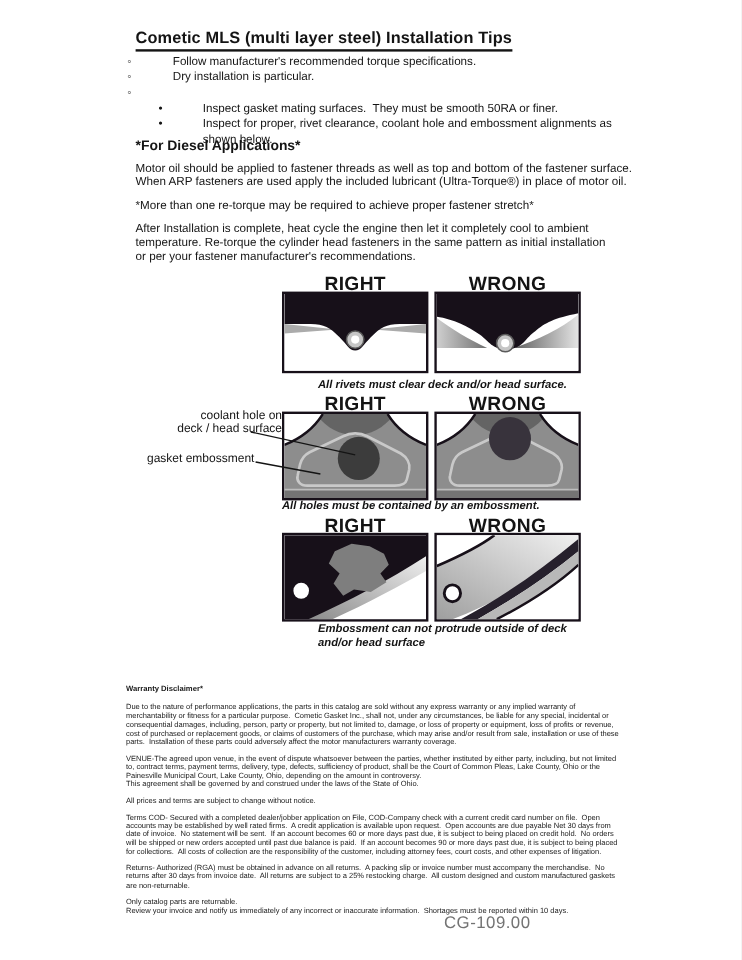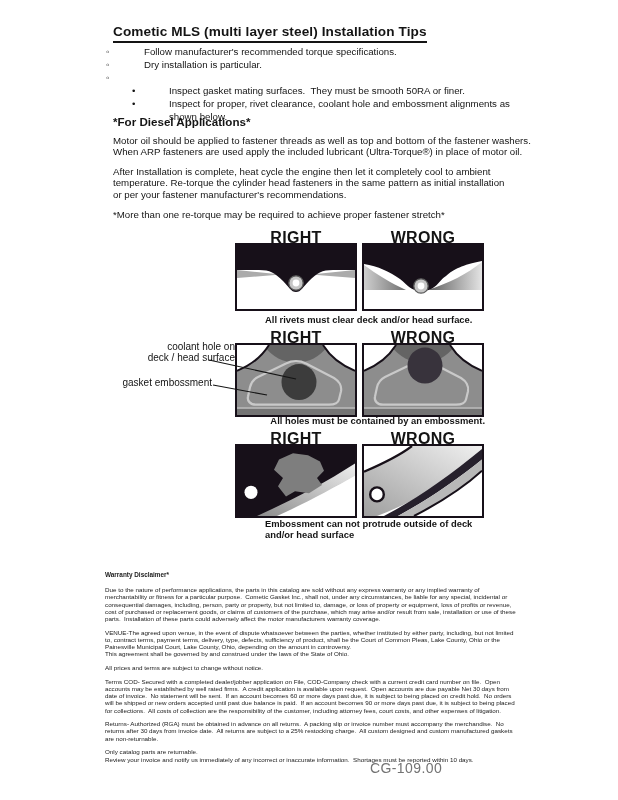--- a/index.html
+++ b/index.html
@@ -27,21 +27,21 @@
   .diesel p { margin:0 0 8px 0; }
 
   .figlabel {
     position:absolute; width:122px; text-align:center;
     font-size:16px; font-weight:bold; letter-spacing:0.3px;
   }
   .figbox {
     position:absolute; width:118px; border:2px solid #171019; background:#fff;
   }
   .figbox svg { display:block; }
-  .figcaption { position:absolute; font-size:9.4px; font-weight:bold; line-height:11px; }
+  .figcaption { position:absolute; font-size:9.4px; font-weight:bold; line-height:11px;font-style:italic; }
 
   .annlabel { position:absolute; font-size:10px; line-height:10.6px; text-align:right; }
   .annlines { position:absolute; left:0; top:328px; pointer-events:none; }
 
   .warranty { position:absolute; left:105px; top:571px; width:413px; font-size:6.25px; line-height:7.2px; color:#1a1a1a; }
   .warranty h3 { margin:0 0 8px 0; font-size:6.4px; font-weight:bold; }
   .warranty p { margin:0 0 6.5px 0; }
 
   .pagenum { position:absolute; left:370px; top:760px; font-size:14px; letter-spacing:0.4px; color:#737373; }
 </style>
@@ -69,26 +69,26 @@
       <span class="prewrap">Inspect gasket mating surfaces.  They must be smooth 50RA or finer.</span>
     </div>
     <div class="tiprow sub">
       <span class="mk">•</span>
       <span class="prewrap">Inspect for proper, rivet clearance, coolant hole and embossment alignments as shown below.</span>
     </div>
   </div>
 
   <div class="diesel">
     <h2>*For Diesel Applications*</h2>
-    <p class="prewrap">Motor oil should be applied to fastener threads as well as top and bottom of the fastener washers.
+    <p class="prewrap">Motor oil should be applied to fastener threads as well as top and bottom of the fastener surface.
 When ARP fasteners are used apply the included lubricant (Ultra-Torque®) in place of motor oil.</p>
+    <p class="prewrap">*More than one re-torque may be required to achieve proper fastener stretch*</p>
     <p class="prewrap">After Installation is complete, heat cycle the engine then let it completely cool to ambient
 temperature. Re-torque the cylinder head fasteners in the same pattern as initial installation
 or per your fastener manufacturer's recommendations.</p>
-    <p class="prewrap">*More than one re-torque may be required to achieve proper fastener stretch*</p>
   </div>
 
   <div class="figlabel" style="left:235px; top:229px;">RIGHT</div>
   <div class="figlabel" style="left:362px; top:229px;">WRONG</div>
 
   <div class="figbox" style="left:235px; top:243px; height:64px;">
     <svg width="118" height="64" viewBox="0 0 118 64" preserveAspectRatio="none">
       <rect width="118" height="64" fill="#ffffff"></rect>
       <path d="M0,25 L0,33 L44,29.5 Z" fill="#ababab"></path>
       <path d="M118,25 L118,33 L74,29.5 Z" fill="#ababab"></path>
@@ -154,21 +154,21 @@
       <path d="M19,58 C13,58 10,54 11,50 L13,41 C14,37 17,33 21,31 L49,18 C55,15 63,15 69,18 L97,32 C102,35 105,40 104,45 L102,53 C101,57 97,58 92,58 Z" fill="none" stroke="#c9c9c9" stroke-width="2.2"></path>
       <circle cx="61" cy="20" r="17.5" fill="#38333c"></circle>
     </svg>
   </div>
 
   <svg class="annlines" width="618" height="96">
     <line x1="209" y1="32" x2="296" y2="51" stroke="#141414" stroke-width="1.1"></line>
     <line x1="213" y1="57" x2="267" y2="67" stroke="#141414" stroke-width="1.1"></line>
   </svg>
 
-  <div class="figcaption" style="left:235px; top:415px; width:250px; text-align:right;">All holes must be contained by an embossment.</div>
+  <div class="figcaption" style="left:235px; top:415px; width:250px; text-align:left;">All holes must be contained by an embossment.</div>
 
   <div class="figlabel" style="left:235px; top:430px;">RIGHT</div>
   <div class="figlabel" style="left:362px; top:430px;">WRONG</div>
 
   <div class="figbox" style="left:235px; top:444px; height:70px;">
     <svg width="118" height="70" viewBox="0 0 118 68" preserveAspectRatio="none">
       <defs>
         <linearGradient id="f3r" x1="1" y1="0" x2="0" y2="1">
           <stop offset="0" stop-color="#efefef"></stop>
             <stop offset="1" stop-color="#8c8c8c"></stop>

